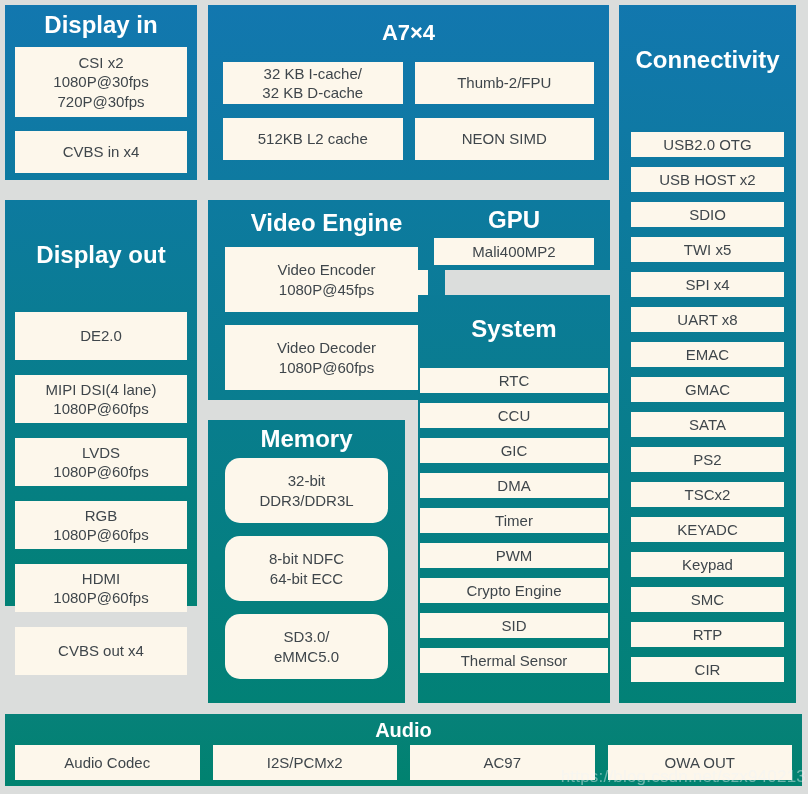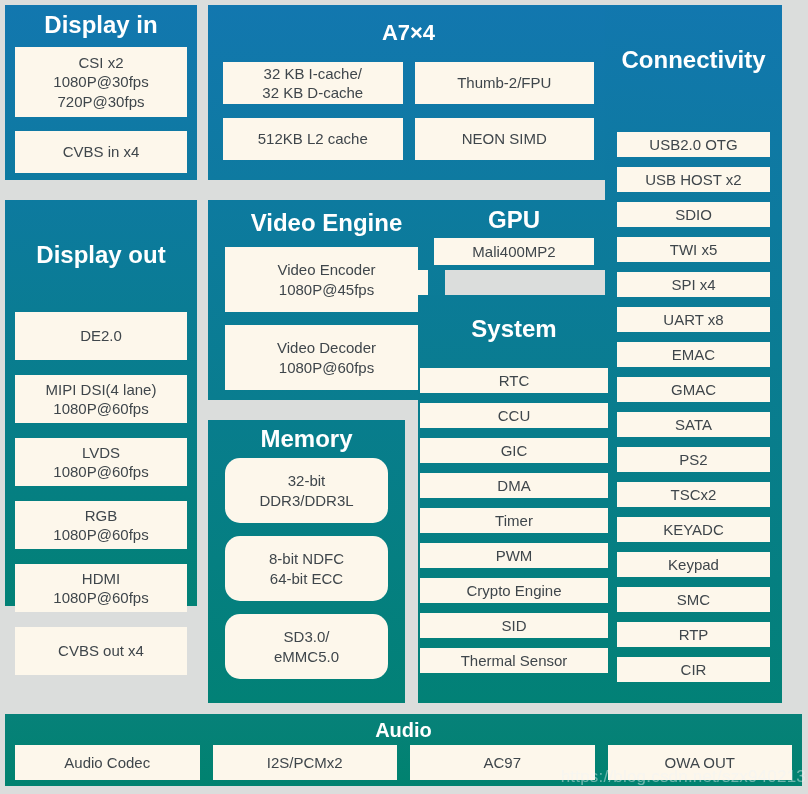--- a/index.html
+++ b/index.html
@@ -10,21 +10,21 @@
   .block{position:absolute;display:flex;flex-direction:column;box-sizing:border-box;}
   .block-title{color:#FFFFFF;font-weight:700;font-size:24px;line-height:26px;text-align:center;}
   .items{display:flex;flex-direction:column;box-sizing:border-box;}
   .box{background:#FDF7EB;color:#3F464B;font-size:15px;line-height:1.28;text-align:center;
        display:flex;flex-direction:column;justify-content:center;align-items:center;
        box-sizing:border-box;flex:none;}
 
   
   #display-in   {left:5px;  top:5px;   width:192px;height:175px;background:linear-gradient(180deg,#1277AF,#0E7AA0);}
   #a7           {left:208px;top:5px;   width:401px;height:175px;background:linear-gradient(180deg,#1277AF,#0E7AA0);}
-  #connectivity {left:605px;top:5px;   width:177px;height:698px;background:linear-gradient(184deg,#1277AF,#028176);}
+  #connectivity {left:619px;top:5px;   width:177px;height:698px;background:linear-gradient(184deg,#1277AF,#028176);}
   #display-out  {left:5px;  top:200px; width:192px;height:406px;background:linear-gradient(180deg,#0D7A9F,#028176);}
   #video-engine {left:208px;top:200px; width:237px;height:200px;background:linear-gradient(180deg,#0D7A9F,#097D8F);}
   #memory       {left:208px;top:420px; width:197px;height:283px;background:linear-gradient(180deg,#087D8D,#028176);}
   #gpu          {left:418px;top:200px; width:192px;height:70px; background:linear-gradient(180deg,#0D7A9F,#0C7B99);}
   #system       {left:418px;top:295px; width:192px;height:408px;background:linear-gradient(180deg,#0B7B97,#028176);}
   #audio        {left:5px;  top:714px; width:797px;height:72px; background:linear-gradient(180deg,#078179,#00826F);}
 
   
   #display-in   .block-title{margin:7px 0 9px;}
   #a7           .block-title{margin:15px 0 16px;font-size:22px;}

